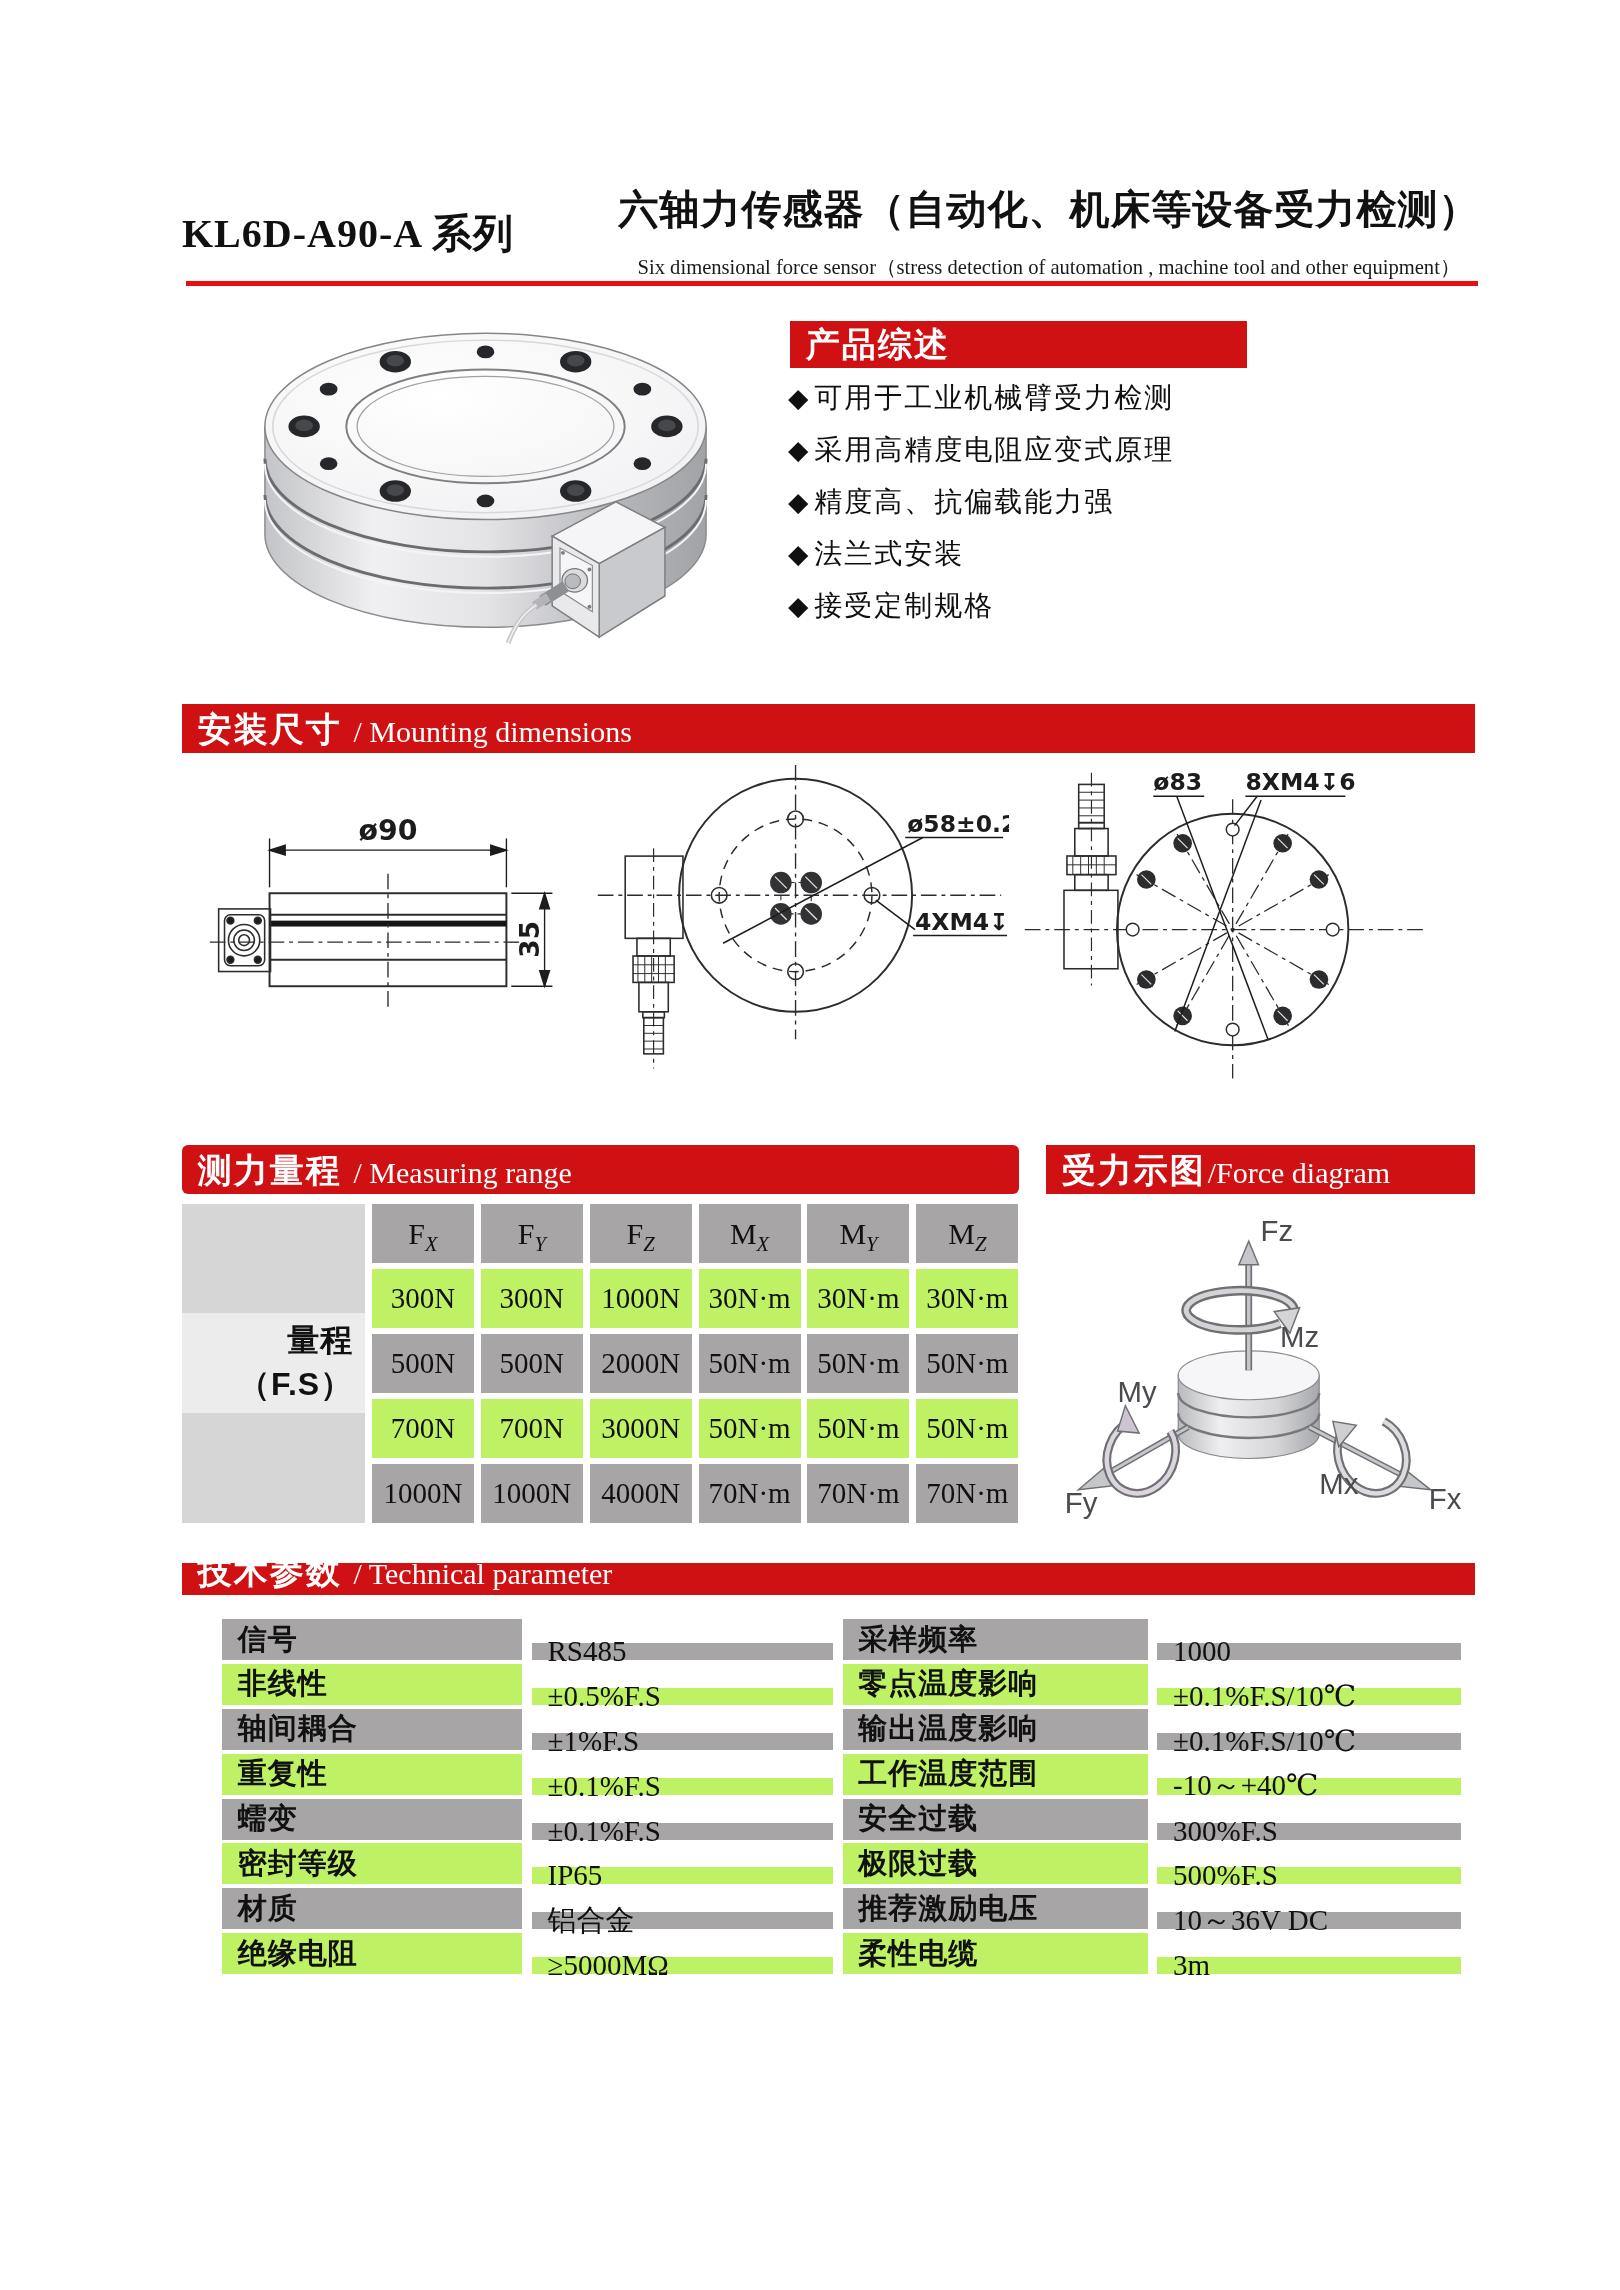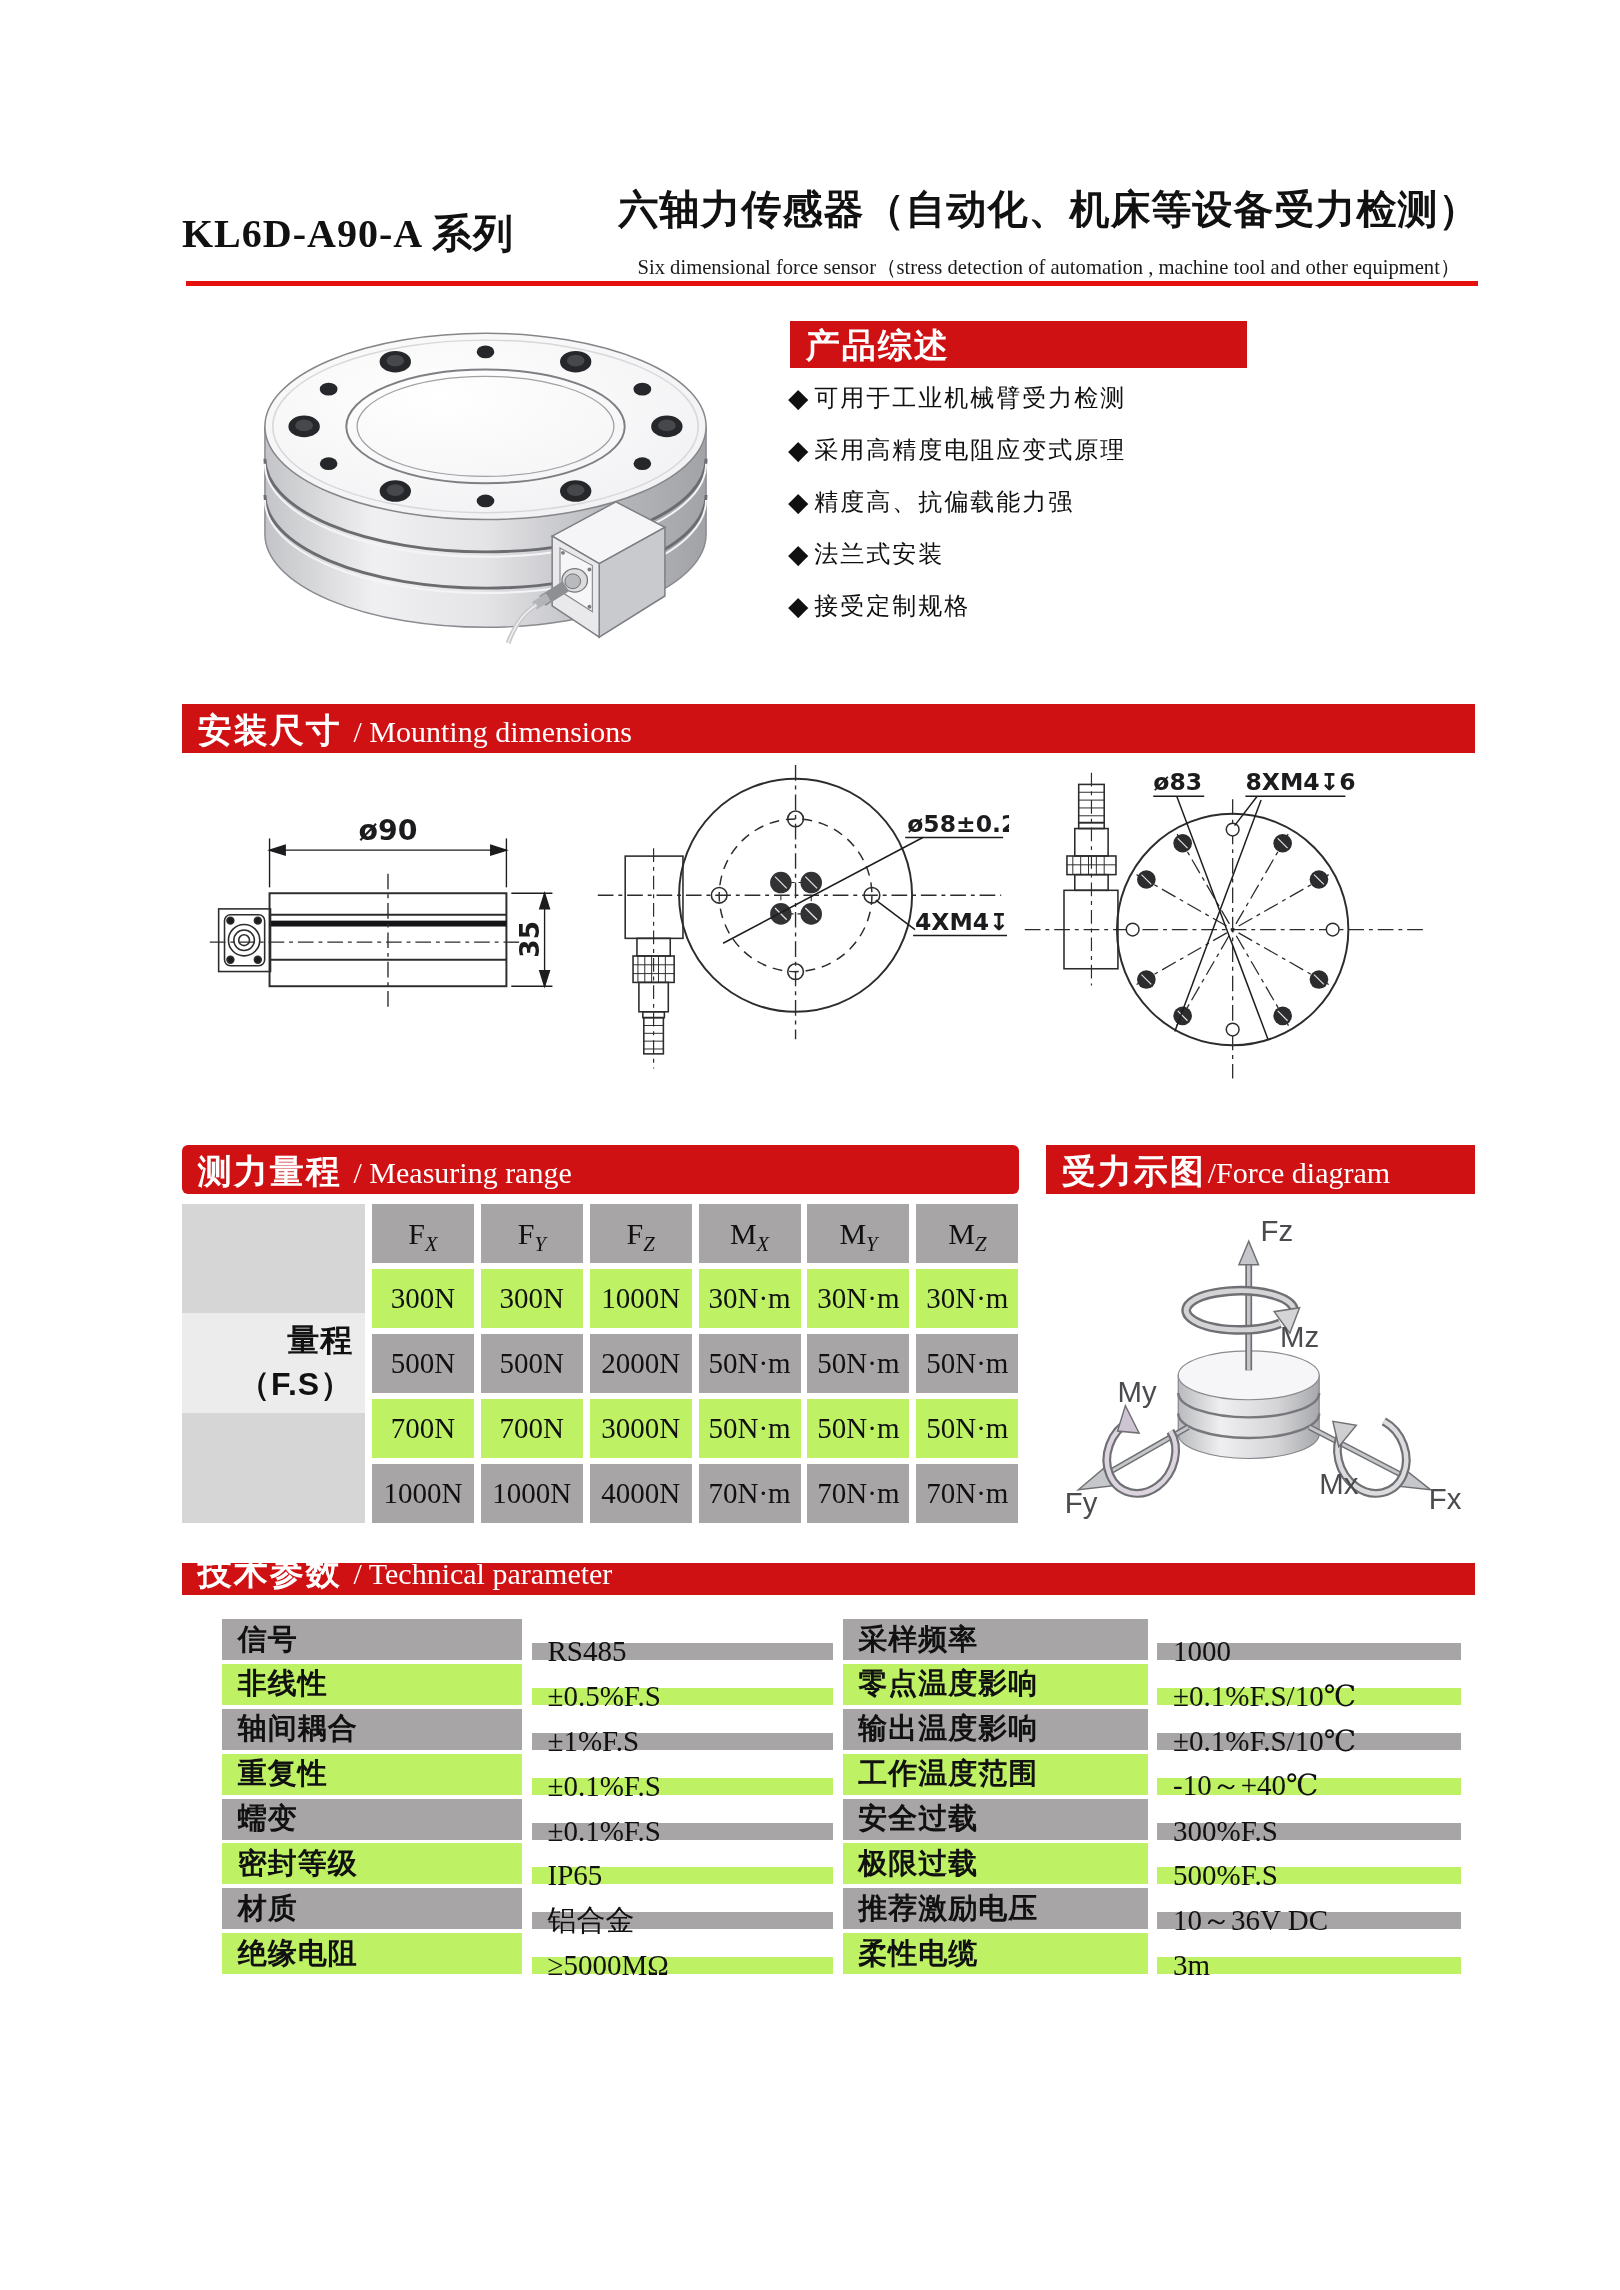--- a/index.html
+++ b/index.html
@@ -10,29 +10,29 @@
   .series{position:absolute;left:182px;top:206px;font-family:"Liberation Serif","DejaVu Serif",serif;
           font-size:40px;font-weight:600;letter-spacing:1px;}
   .title-wrap{position:absolute;left:608px;top:182px;width:882px;text-align:center;}
   .doc-title{font-size:40px;font-weight:bold;letter-spacing:1px;}
   .doc-subtitle{font-family:"Liberation Serif","DejaVu Serif",serif;font-size:20.6px;margin-top:15.7px;color:#1a1a1a;}
   .red-rule{position:absolute;left:186px;top:281px;width:1292px;height:4.9px;background:#e5100d;}
 
   
   .banner{position:absolute;background:#d01113;color:#fff;display:flex;align-items:flex-end;
           padding:0 0 5.9px 15.7px;box-sizing:border-box;}
-  .banner .zh{font-weight:bold;font-size:34px;letter-spacing:2px;line-height:1;}
+  .banner .zh{font-weight:bold;font-size:34px;letter-spacing:2px;line-height:1;font-family:Liberation Serif, serif;}
   .banner .en{font-family:"Liberation Serif","DejaVu Serif",serif;font-size:30px;margin-left:11.8px;line-height:1;}
   .banner .en.tight{margin-left:2px;}
 
   
   .bullets{position:absolute;left:788px;top:372px;width:647px;}
   .bullet-row{display:flex;align-items:center;height:52px;}
   .bullet-ico{font-size:26.5px;margin-right:5.9px;color:#101010;}
-  .bullet-txt{font-family:Liberation Sans, sans-serif;font-size:24px;color:#101010;letter-spacing:2px;}
+  .bullet-txt{font-family:Liberation Sans, sans-serif;font-size:28px;color:#101010;letter-spacing:2px;}
 
   
   .range-grid{position:absolute;left:182px;top:1204px;display:grid;
               grid-template-columns:183px repeat(6,102px);grid-template-rows:repeat(5,59px);
               column-gap:6.9px;row-gap:5.9px;}
   .range-side{grid-row:1/6;grid-column:1;background:#d6d6d6;display:flex;align-items:center;justify-content:center;text-align:right;}
   .range-side .chip{background:#ececec;font-size:32px;font-weight:bold;padding:5.9px 11.8px;letter-spacing:1px;}
   .cell{display:flex;align-items:center;justify-content:center;
         font-family:"Liberation Serif","DejaVu Serif",serif;font-size:29px;}
   .head{background:#a8a5a7;font-size:30px;}

